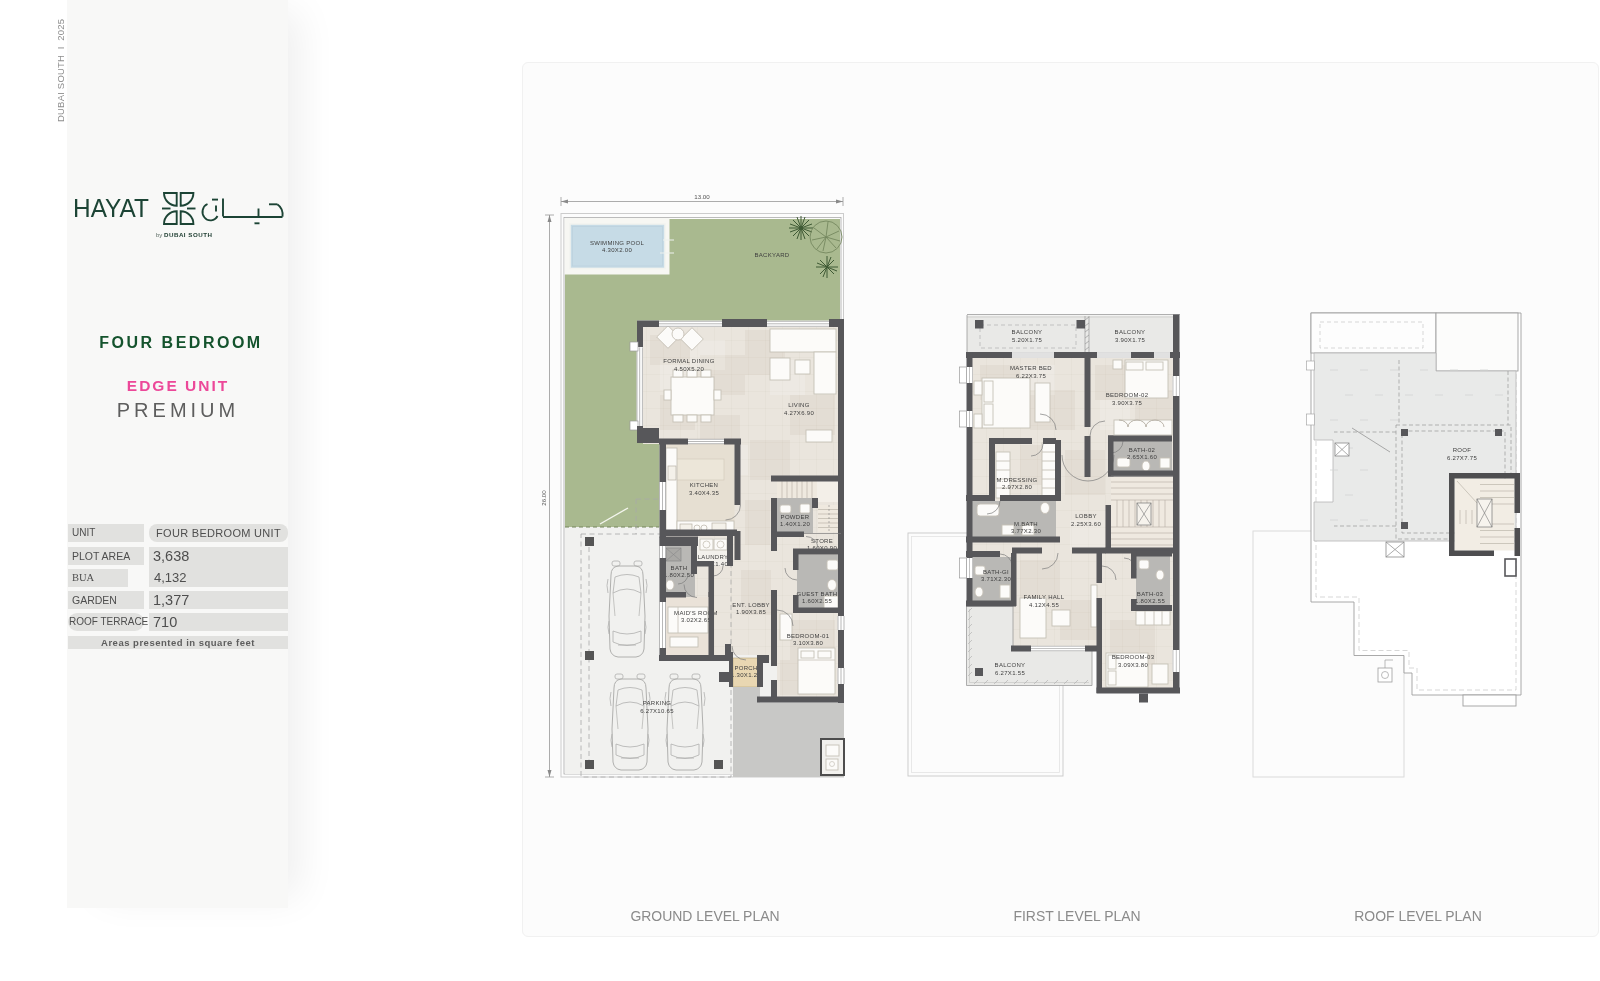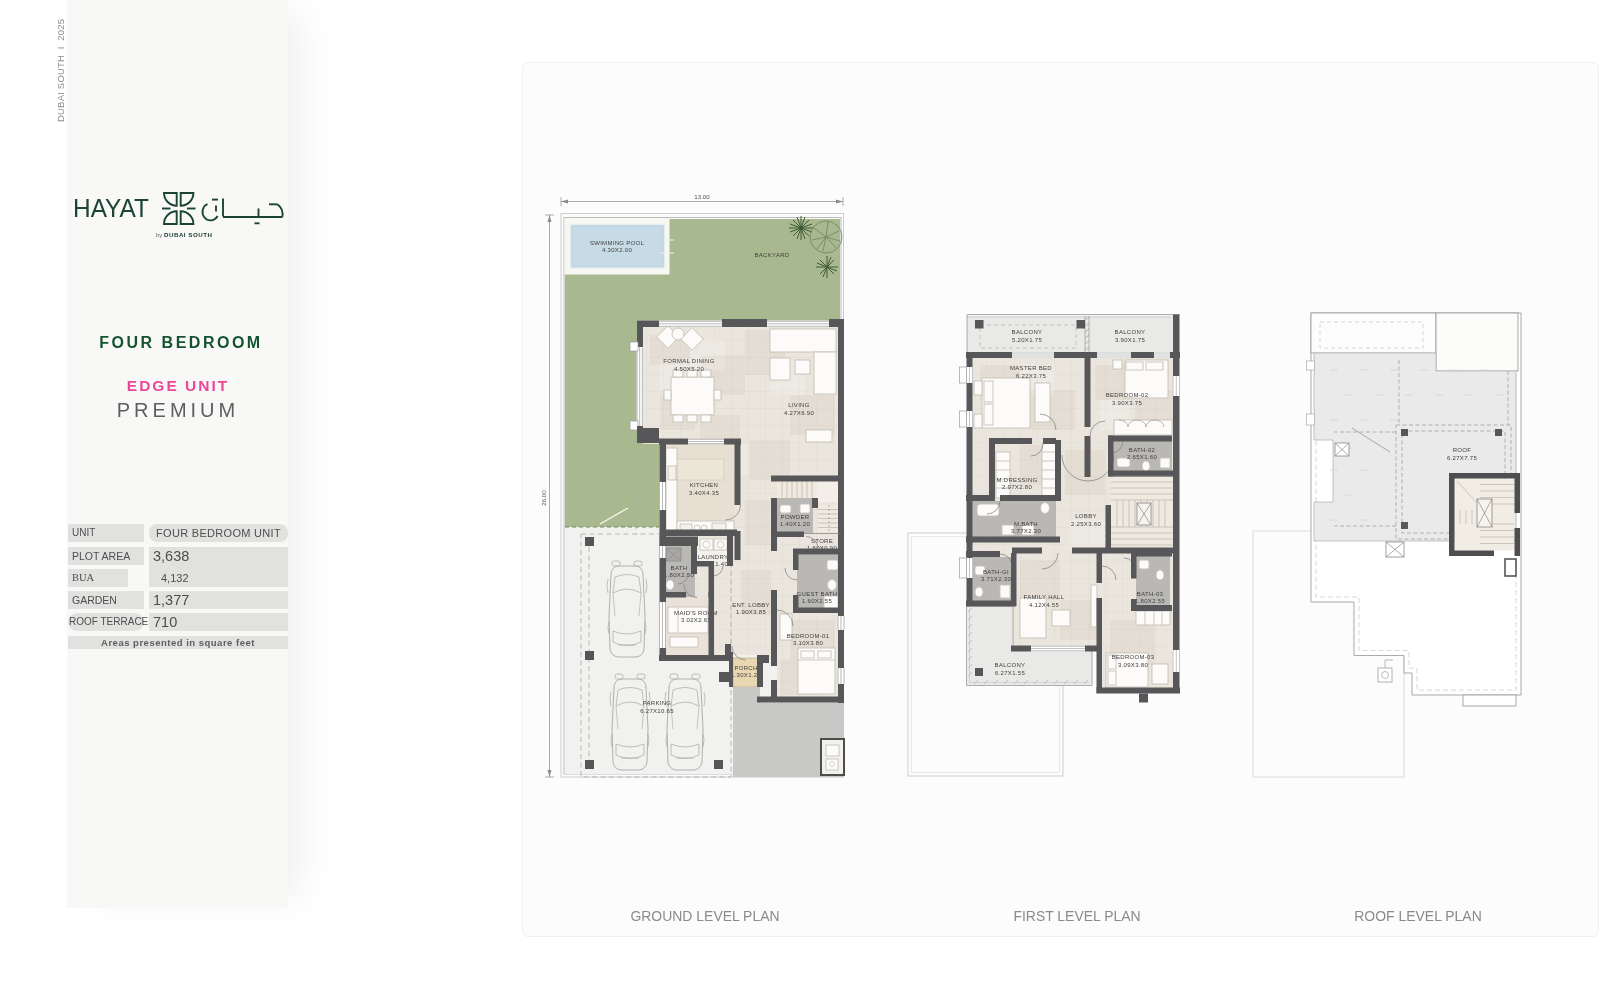--- a/index.html
+++ b/index.html
@@ -52,21 +52,21 @@
 
 <div class="abs" style="left:68px;top:524px;width:220px;font-size:11.5px;color:#4e4e4e;">
 
   <div style="position:absolute;left:0;top:0;width:76px;height:18px;background:#e1e1df;line-height:18px;padding-left:4px;box-sizing:border-box;white-space:nowrap;font-size:10px;">UNIT</div>
   <div style="position:absolute;left:81px;top:0;width:139px;height:18px;background:#e1e1df;line-height:18px;text-align:center;font-size:11px;letter-spacing:0.3px;border-radius:8px;">FOUR BEDROOM UNIT</div>
 
   <div style="position:absolute;left:0;top:23px;width:76px;height:18px;background:#e1e1df;line-height:18px;padding-left:4px;box-sizing:border-box;white-space:nowrap;font-size:10.5px;">PLOT AREA</div>
   <div style="position:absolute;left:81px;top:23px;width:139px;height:32px;background:#e1e1df;line-height:18px;padding-left:4px;box-sizing:border-box;font-size:14.5px;">3,638</div>
 
   <div style="position:absolute;left:0;top:45px;width:60px;height:18px;background:#e1e1df;line-height:18px;padding-left:4px;box-sizing:border-box;white-space:nowrap;font-size:10.5px;font-family:Liberation Serif, serif;">BUA</div>
-  <div style="position:absolute;left:81px;top:45px;width:139px;height:18px;background:#e1e1df;line-height:18px;padding-left:12px;box-sizing:border-box;font-size:11px;">4,132</div>
+  <div style="position:absolute;left:81px;top:45px;width:139px;height:18px;background:#e1e1df;line-height:18px;padding-left:5px;box-sizing:border-box;font-size:13px;">4,132</div>
 
   <div style="position:absolute;left:0;top:67px;width:76px;height:18px;background:#e1e1df;line-height:18px;padding-left:4px;box-sizing:border-box;white-space:nowrap;font-size:10.5px;">GARDEN</div>
   <div style="position:absolute;left:81px;top:67px;width:139px;height:18px;background:#e1e1df;line-height:18px;padding-left:4px;box-sizing:border-box;font-size:14.5px;">1,377</div>
 
   <div style="position:absolute;left:0;top:89px;width:76px;height:18px;background:#e1e1df;line-height:18px;padding-left:1px;box-sizing:border-box;white-space:nowrap;font-size:10px;border-radius:9px;">ROOF TERRACE</div>
   <div style="position:absolute;left:81px;top:89px;width:139px;height:18px;background:#e1e1df;line-height:18px;padding-left:4px;box-sizing:border-box;font-size:14.5px;">710</div>
 
   <div style="position:absolute;left:0;top:112px;width:220px;height:13px;background:#e1e1df;line-height:13px;text-align:center;font-size:9.5px;font-weight:bold;color:#5e5e5e;letter-spacing:0.5px;">Areas presented in square feet</div>
 </div>
 

